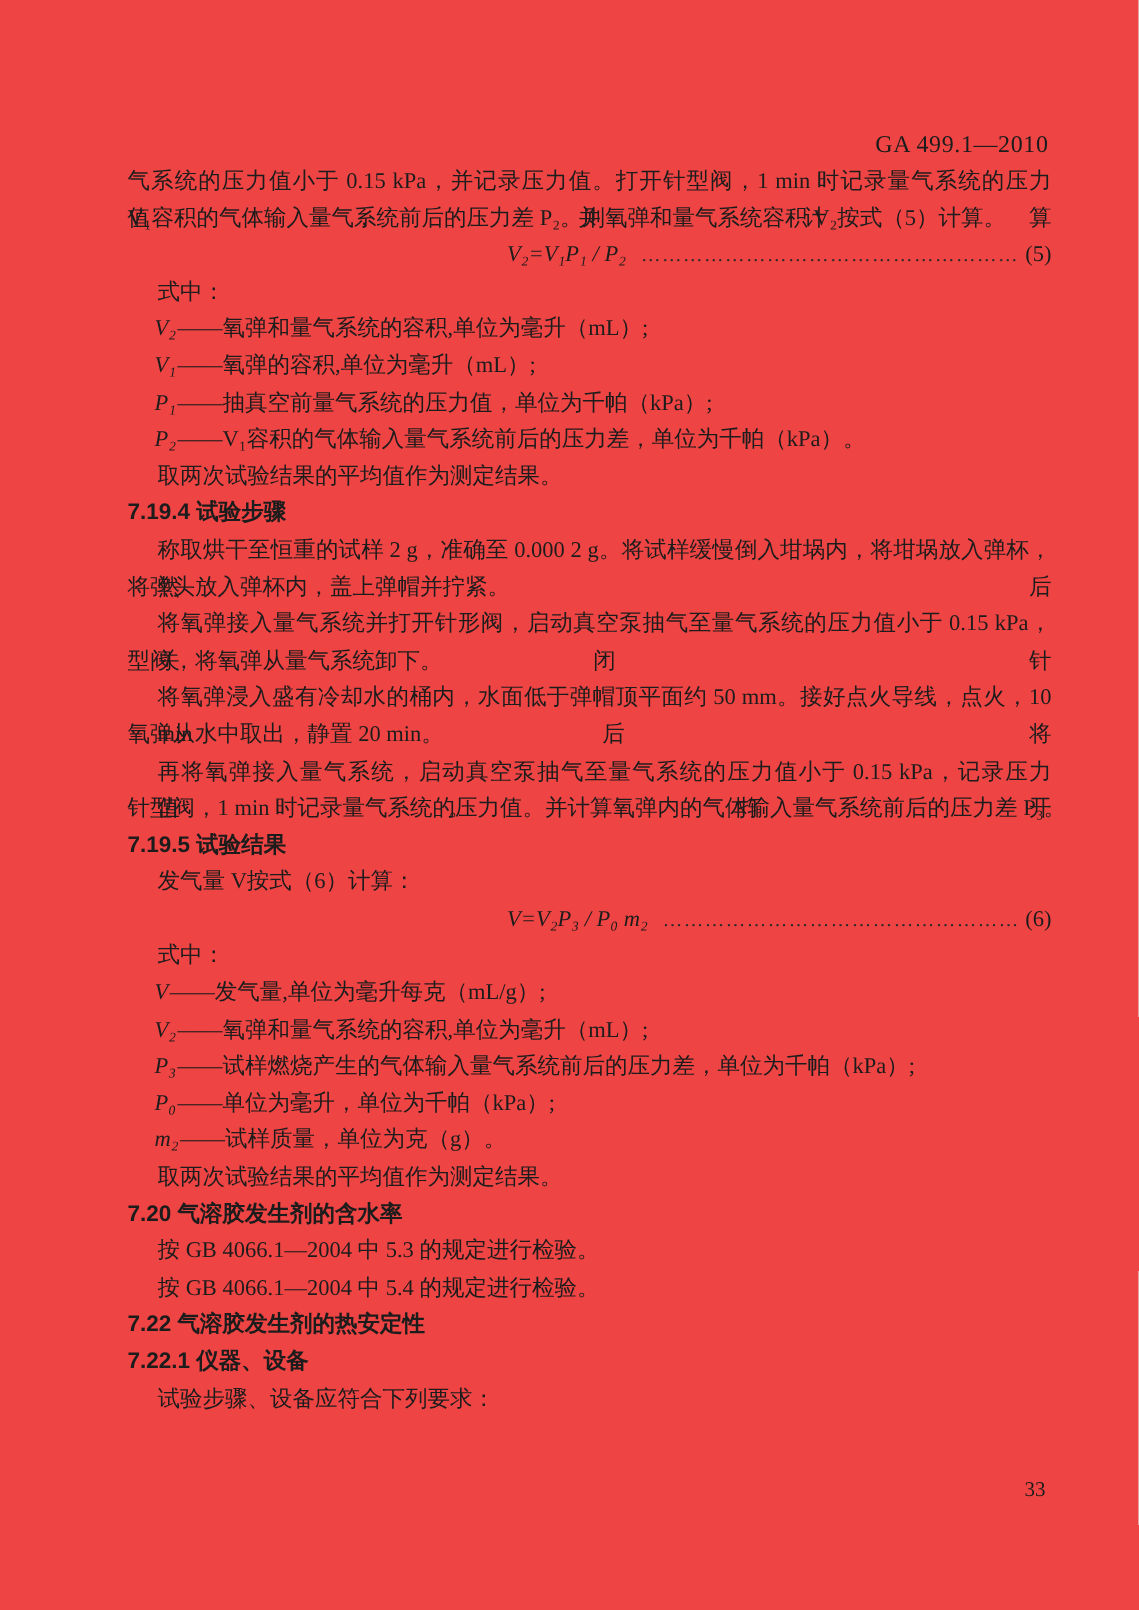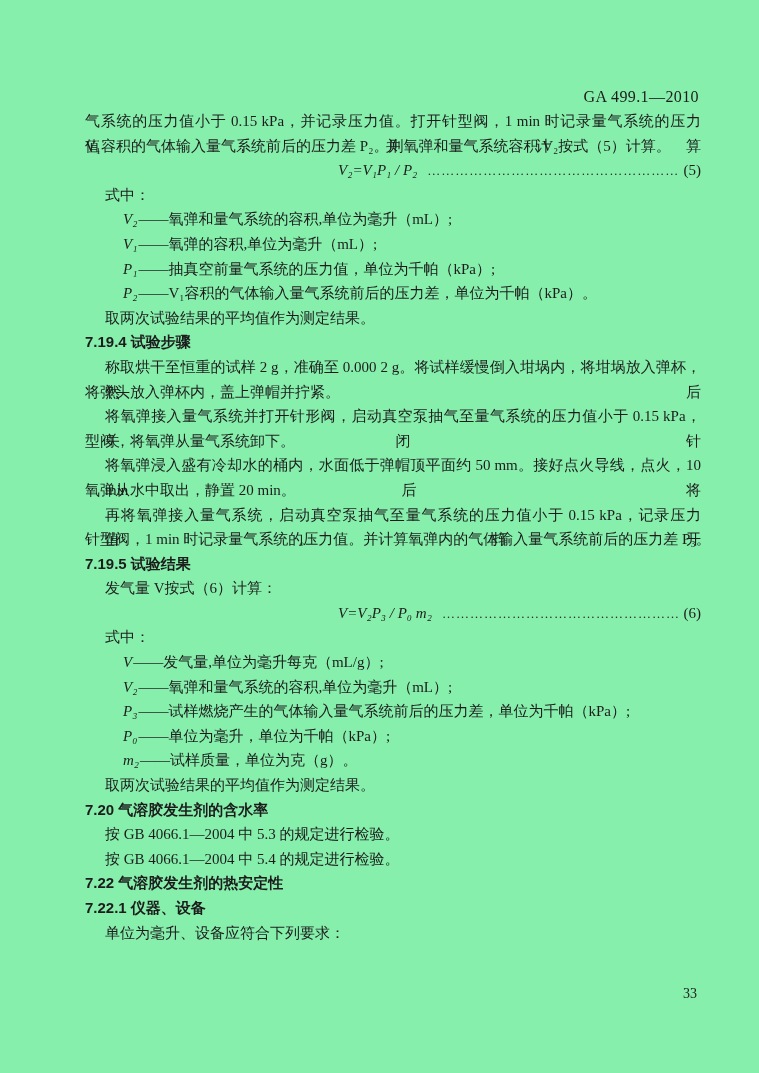--- a/index.html
+++ b/index.html
@@ -1,19 +1,19 @@
 <!DOCTYPE html>
 <html><head>
 <meta charset="utf-8">
 <style>
   html,body{margin:0;padding:0;background:#e8e8e8;}
   .page{
     position:relative;
     width:759px;height:1073px;
-    background:#86efac;
+    background:#ef4444;
     font-family:"Liberation Serif","DejaVu Serif",serif;
     color:#1c1c1c;
     overflow:hidden;
     margin:0 auto;
   }
   .header{
     position:absolute;top:88px;left:85px;right:60px;
     text-align:right;font-size:16px;letter-spacing:.4px;
   }
   .body{
@@ -29,21 +29,20 @@
   .fill{
     white-space:normal;
     text-align:justify;
     text-align-last:justify;
   }
   .indent{padding-left:20px;}
   .def{padding-left:18px;}
   .var{
     font-family:"Liberation Serif","DejaVu Serif",serif;
     padding-right:1px;
-    margin-left:20px;
   }
   .heading{
     font-weight:bold;
     font-family:"Liberation Sans","DejaVu Sans",sans-serif;
     font-size:15px;
   }
   .formula{
     display:flex;align-items:baseline;
     padding-left:253px;
   }
@@ -122,21 +121,21 @@
 
     <p class="line indent">取两次试验结果的平均值作为测定结果。</p>
 
     <h3 class="line heading">7.20 气溶胶发生剂的含水率</h3>
     <p class="line indent">按 GB 4066.1—2004 中 5.3 的规定进行检验。</p>
 
     <p class="line indent">按 GB 4066.1—2004 中 5.4 的规定进行检验。</p>
 
     <h3 class="line heading">7.22 气溶胶发生剂的热安定性</h3>
     <h3 class="line heading">7.22.1 仪器、设备</h3>
-    <p class="line indent">单位为毫升、设备应符合下列要求：</p>
+    <p class="line indent">试验步骤、设备应符合下列要求：</p>
 
   </div>
 
   <div class="footer">
     <span>33</span>
   </div>
 
 </div>
 
 </body></html>

